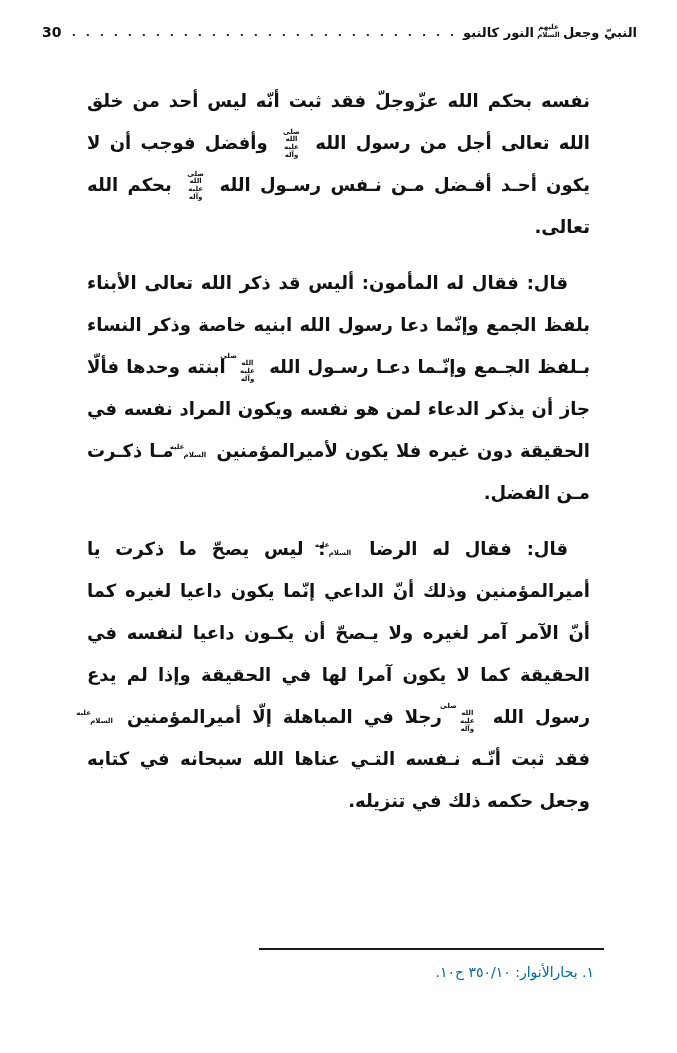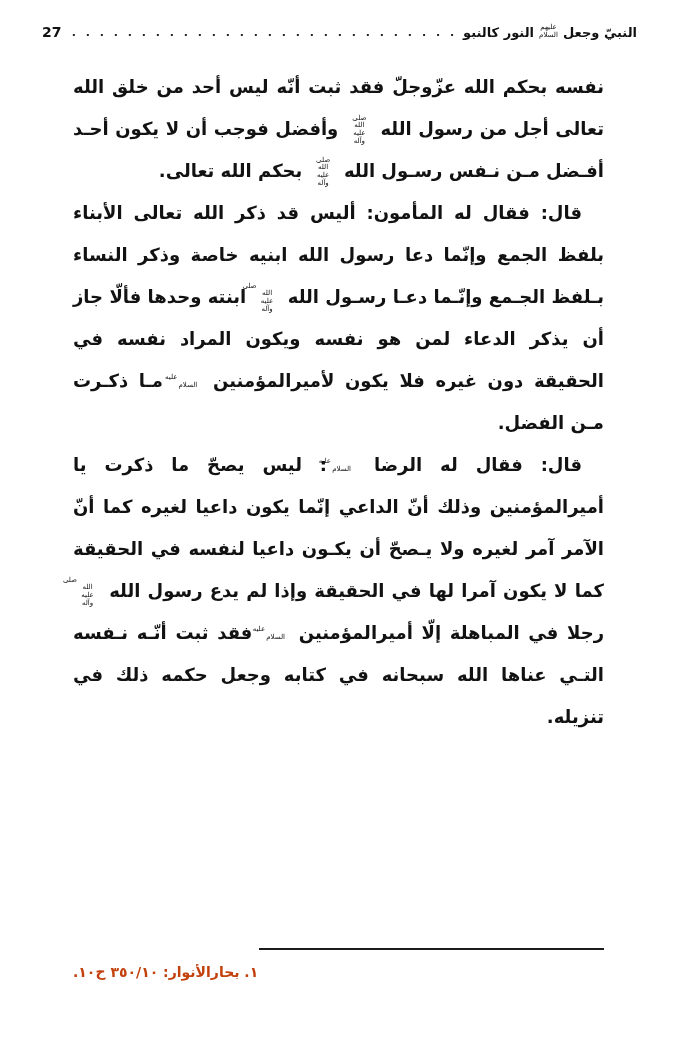--- a/index.html
+++ b/index.html
@@ -46,32 +46,32 @@
   }
   
   .body-text {
     padding: 26px 73px 0 73px;
     font-size: 18px;
     font-weight: bold;
     text-align: justify;
     color: #121212;
   }
   .para {
-    margin: 0;
+    margin: 14px;
     line-height: 42px;
   }
   .para.indent {
     text-indent: 22px;
   }
   
   .honorific {
     display: inline-block;
     width: 23px;
     font-size: 7px;
-    font-weight: normal;
+    font-weight: bold;
     line-height: 1.1;
     text-align: center;
     vertical-align: middle;
     margin: 0 3px;
     white-space: normal;
     color: #111;
   }
   .fn-ref {
     font-size: 12px;
     font-weight: bold;
@@ -89,39 +89,39 @@
   .fn-rule {
     width: 345px;
     border-top: 2px solid #1c1c1c;
     margin-right: 0;
     margin-left: auto; 
   }
   .fn-rule { margin-left: auto; margin-right: 0; }
   .fn-text {
     margin-top: 14px;
     font-size: 14px;
-    font-weight: bold;
-    text-align: left;
+    font-weight: normal;
+    text-align: right;
     padding-right: 10px;
-    color: #c2410c;
+    color: #0369a1;
   }
 </style>
 </head>
 <body>
 
 <div class="page">
 
   <div class="header">
     <span class="h-title">
       <span>النبيّ وجعل</span>
       <span class="honorific">عليهم السلام</span>
       <span>النور كالنبو</span>
     </span>
     <span class="leader">. . . . . . . . . . . . . . . . . . . . . . . . . . . . . . . . . . . . . . . . . . . . . . . . . . . . . . . .</span>
-    <span class="page-num">27</span>
+    <span class="page-num">30</span>
   </div>
 
   <div class="body-text">
       <p class="para">نفسه بحكم الله عزّوجلّ فقد ثبت أنّه ليس أحد من خلق الله تعالى أجل من رسول الله <span class="honorific">صلى الله عليه وآله</span> وأفضل فوجب أن لا يكون أحـد أفـضل مـن نـفس رسـول الله <span class="honorific">صلى الله عليه وآله</span> بحكم الله تعالى.</p>
       <p class="para indent">قال: فقال له المأمون: أليس قد ذكر الله تعالى الأبناء بلفظ الجمع وإنّما دعا رسول الله ابنيه خاصة وذكر النساء بـلفظ الجـمع وإنّـما دعـا رسـول الله <span class="honorific">صلى الله عليه وآله</span> ابنته وحدها فألّا جاز أن يذكر الدعاء لمن هو نفسه ويكون المراد نفسه في الحقيقة دون غيره فلا يكون لأميرالمؤمنين <span class="honorific">عليه السلام</span> مـا ذكـرت مـن الفضل.</p>
       <p class="para indent">قال: فقال له الرضا <span class="honorific">عليه السلام</span>: ليس يصحّ ما ذكرت يا أميرالمؤمنين وذلك أنّ الداعي إنّما يكون داعيا لغيره كما أنّ الآمر آمر لغيره ولا يـصحّ أن يكـون داعيا لنفسه في الحقيقة كما لا يكون آمرا لها في الحقيقة وإذا لم يدع رسول الله <span class="honorific">صلى الله عليه وآله</span> رجلا في المباهلة إلّا أميرالمؤمنين <span class="honorific">عليه السلام</span> فقد ثبت أنّـه نـفسه التـي عناها الله سبحانه في كتابه وجعل حكمه ذلك في تنزيله.</p>
     </div>
 
   <div class="footnote">
     <div class="fn-rule"></div>

